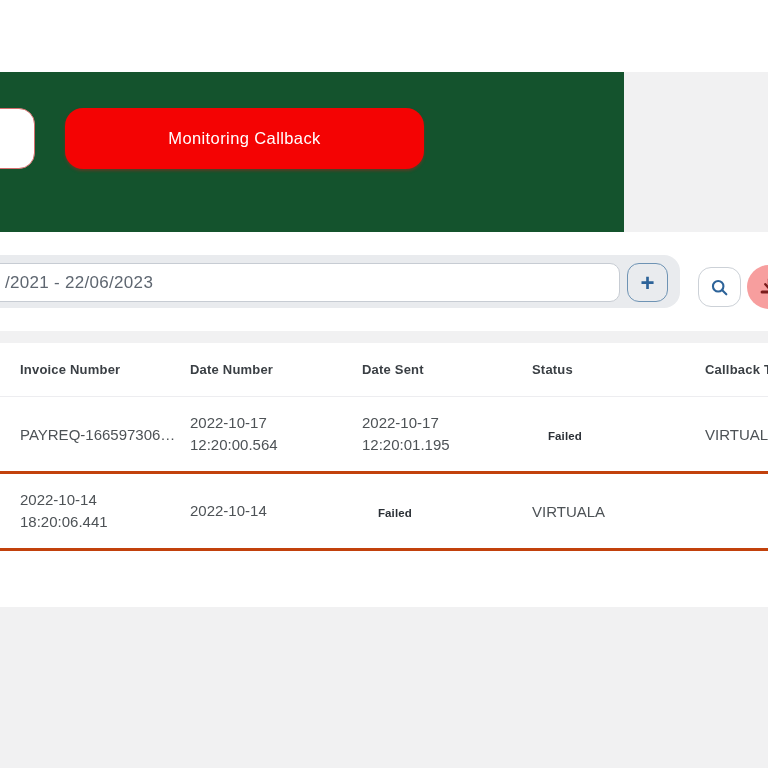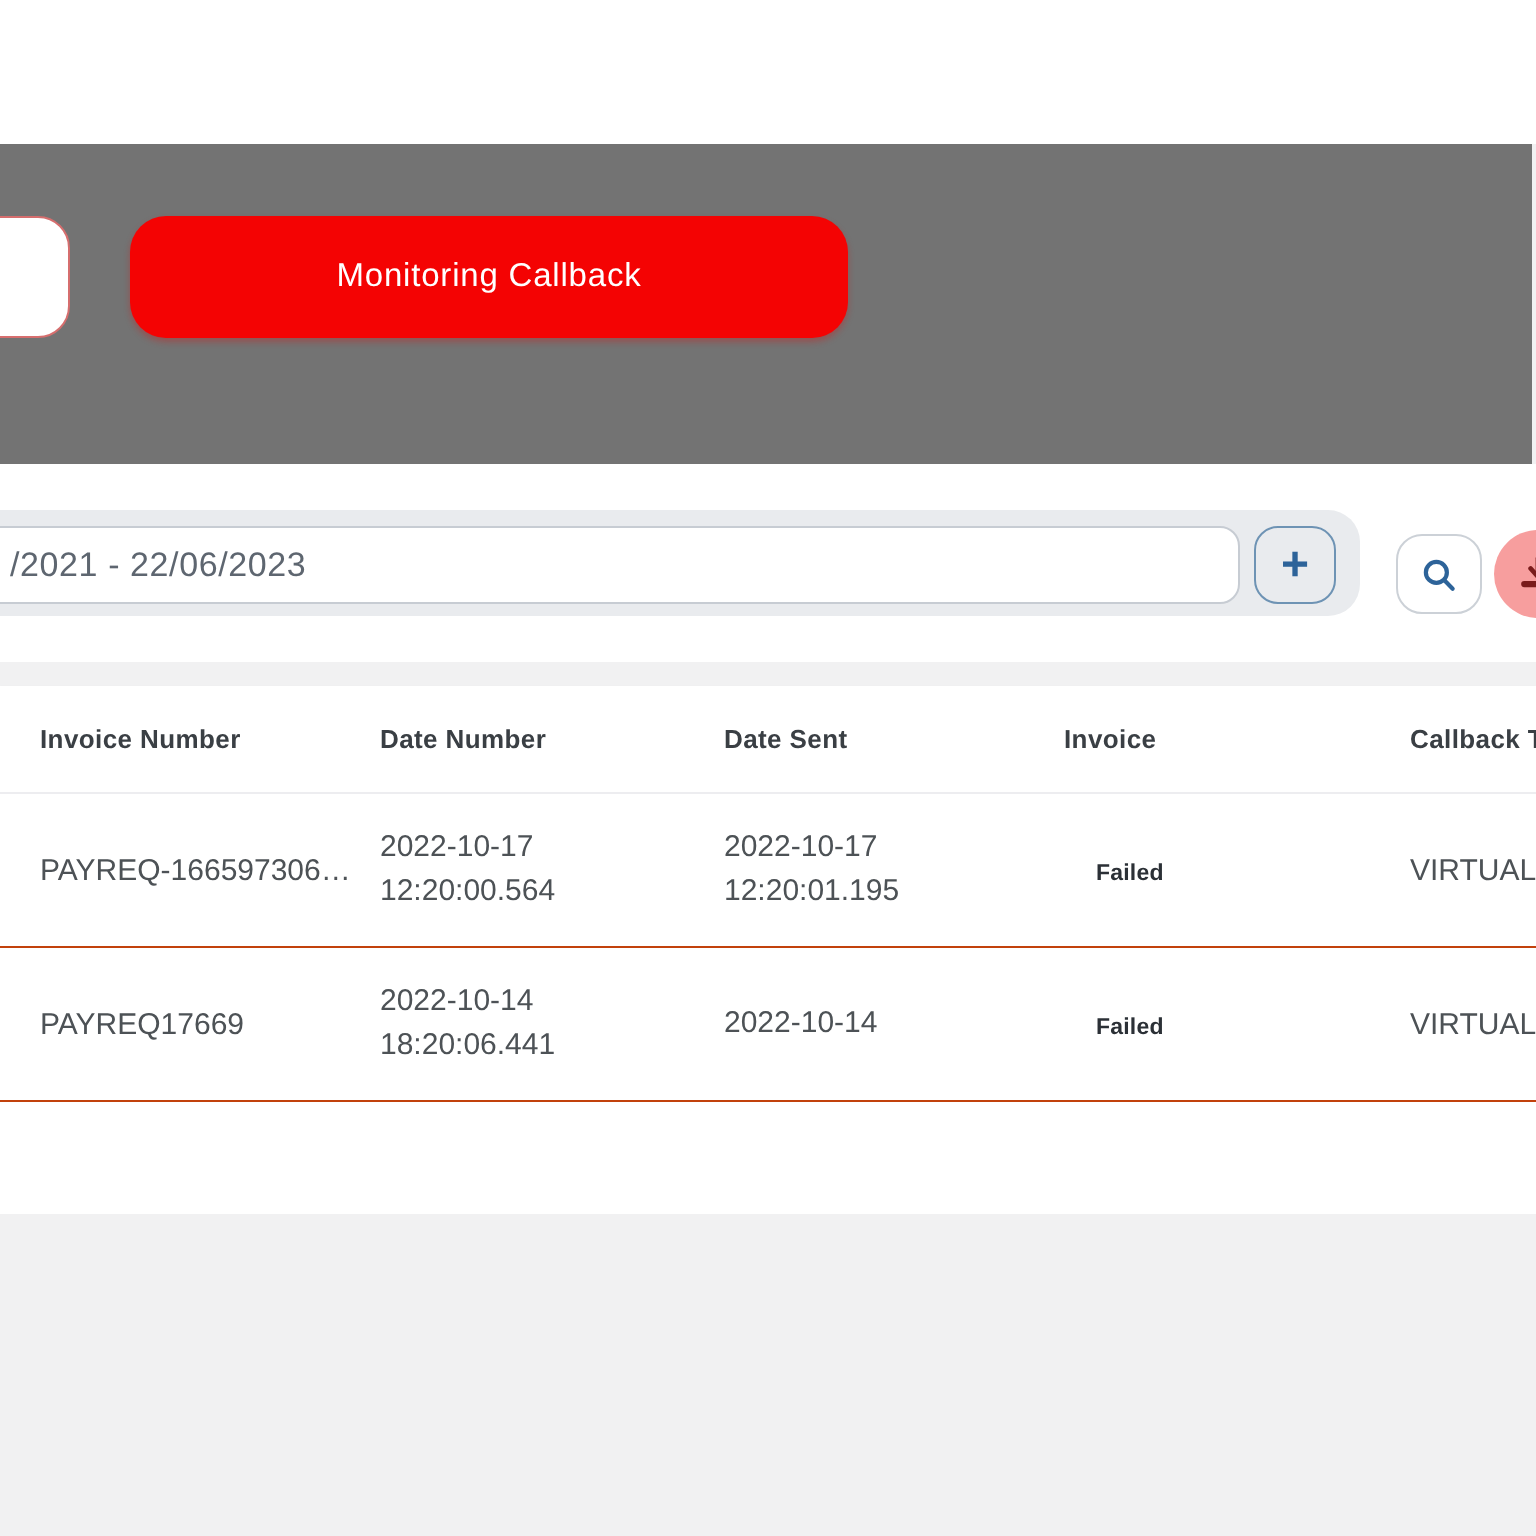--- a/index.html
+++ b/index.html
@@ -7,21 +7,21 @@
   body {
     font-family:"Liberation Sans", sans-serif;
     background:#ffffff;
     overflow:hidden;
   }
   .viewport { position:relative; width:768px; height:768px; background:#f1f1f2; overflow:hidden; }
 
   .top-white { position:absolute; left:0; top:0; width:768px; height:72px; background:#ffffff; }
 
   
-  .tab-band { position:absolute; left:0; top:72px; width:766px; height:160px; background:#737373; }
+  .tab-band { position:absolute; left:0; top:72px; width:624px; height:160px; background:#14532d; }
   .btn-outline {
     position:absolute; left:-62px; top:36px; width:97px; height:61px;
     background:#ffffff; border:1px solid #d66e6e; border-radius:16px; cursor:pointer;
   }
   .btn-primary {
     position:absolute; left:65px; top:36px; width:359px; height:61px;
     background:#f40303; border:none; border-radius:18px; cursor:pointer;
     color:#ffffff; font-size:16.5px; font-weight:500; letter-spacing:0.4px;
     box-shadow:0 2px 3px rgba(214,20,20,0.35);
     font-family:"Liberation Sans", sans-serif;
@@ -58,21 +58,21 @@
   }
 
   
   .table-card {
     position:absolute; left:0; top:343px; width:768px; height:264px; background:#ffffff;
     box-shadow:0 1px 2px rgba(0,0,0,0.05);
   }
   .tgrid { display:grid; grid-template-columns:170px 172px 170px 173px 200px; padding-left:20px; align-items:center; }
   .thead { height:54px; border-bottom:1px solid #ededf0; }
   .th { font-size:13px; font-weight:700; color:#3a3f44; letter-spacing:0.2px; white-space:nowrap; }
-  .trow { height:77px; border-bottom:1px solid #c2410c; }
+  .trow { height:77px; border-bottom:3px solid #c2410c; }
   .cell { font-size:15px; color:#4d5256; white-space:nowrap; overflow:hidden; }
   .cell.date div { line-height:22px; }
   .status-text { font-size:11.5px; font-weight:700; color:#2b3036; letter-spacing:0.1px; margin-left:16px; }
 
   .bottom-gray { position:absolute; left:0; top:607px; width:768px; height:161px; background:#f1f1f2; }
   .gap-strip { position:absolute; left:0; top:331px; width:768px; height:12px; background:#f1f1f2; }
 </style>
 </head>
 <body>
 
@@ -106,42 +106,41 @@
     </button>
   </div>
 
   <div class="gap-strip"></div>
 
   <div class="table-card">
     <div class="tgrid thead">
       <div class="th">Invoice Number</div>
       <div class="th">Date Number</div>
       <div class="th">Date Sent</div>
-      <div class="th">Invoice</div>
+      <div class="th">Status</div>
       <div class="th">Callback T</div>
     </div>
 
     <div class="tgrid trow">
       <div class="cell">PAYREQ-166597306…</div>
       <div class="cell date">
         <div>2022-10-17</div>
         <div>12:20:00.564</div>
       </div>
       <div class="cell date">
         <div>2022-10-17</div>
         <div>12:20:01.195</div>
       </div>
       <div class="cell">
         <span class="status-text">Failed</span>
       </div>
       <div class="cell">VIRTUALA</div>
     </div>
 
     <div class="tgrid trow">
-      <div class="cell">PAYREQ17669</div>
       <div class="cell date">
         <div>2022-10-14</div>
         <div>18:20:06.441</div>
       </div>
       <div class="cell date">
         <div>2022-10-14</div>
       </div>
       <div class="cell">
         <span class="status-text">Failed</span>
       </div>

